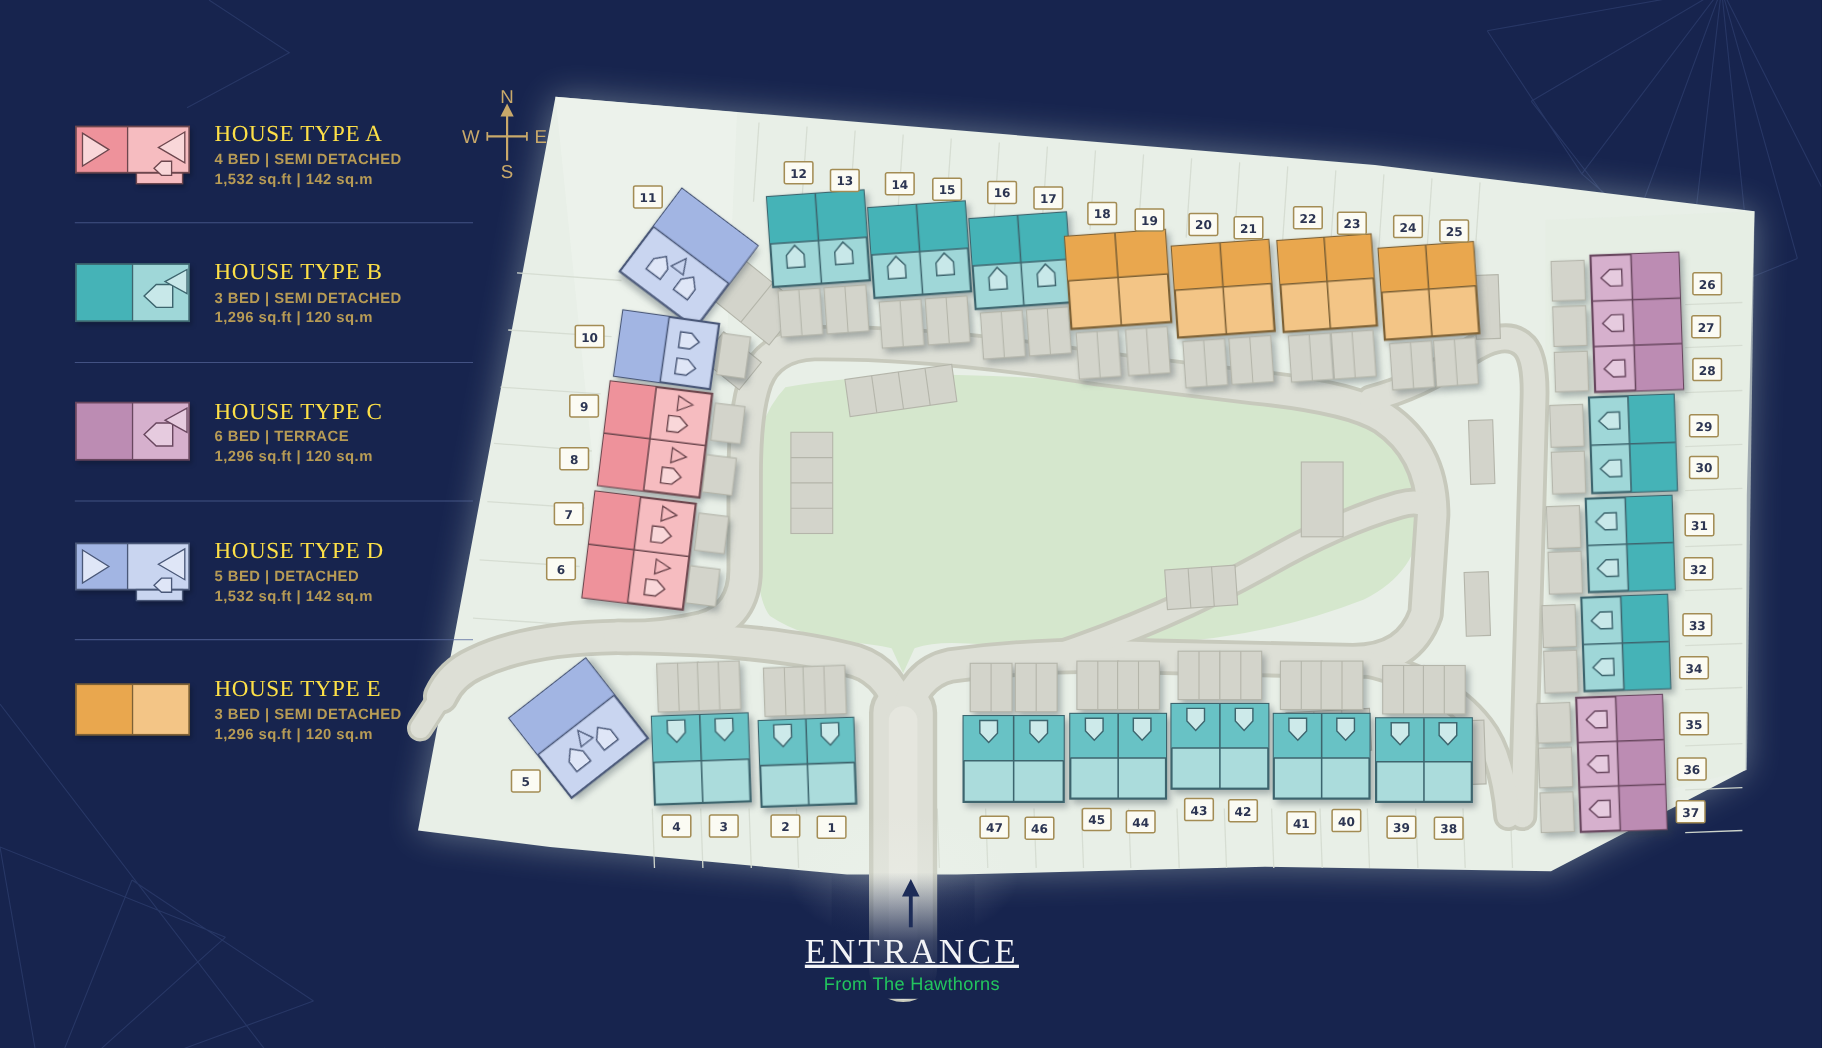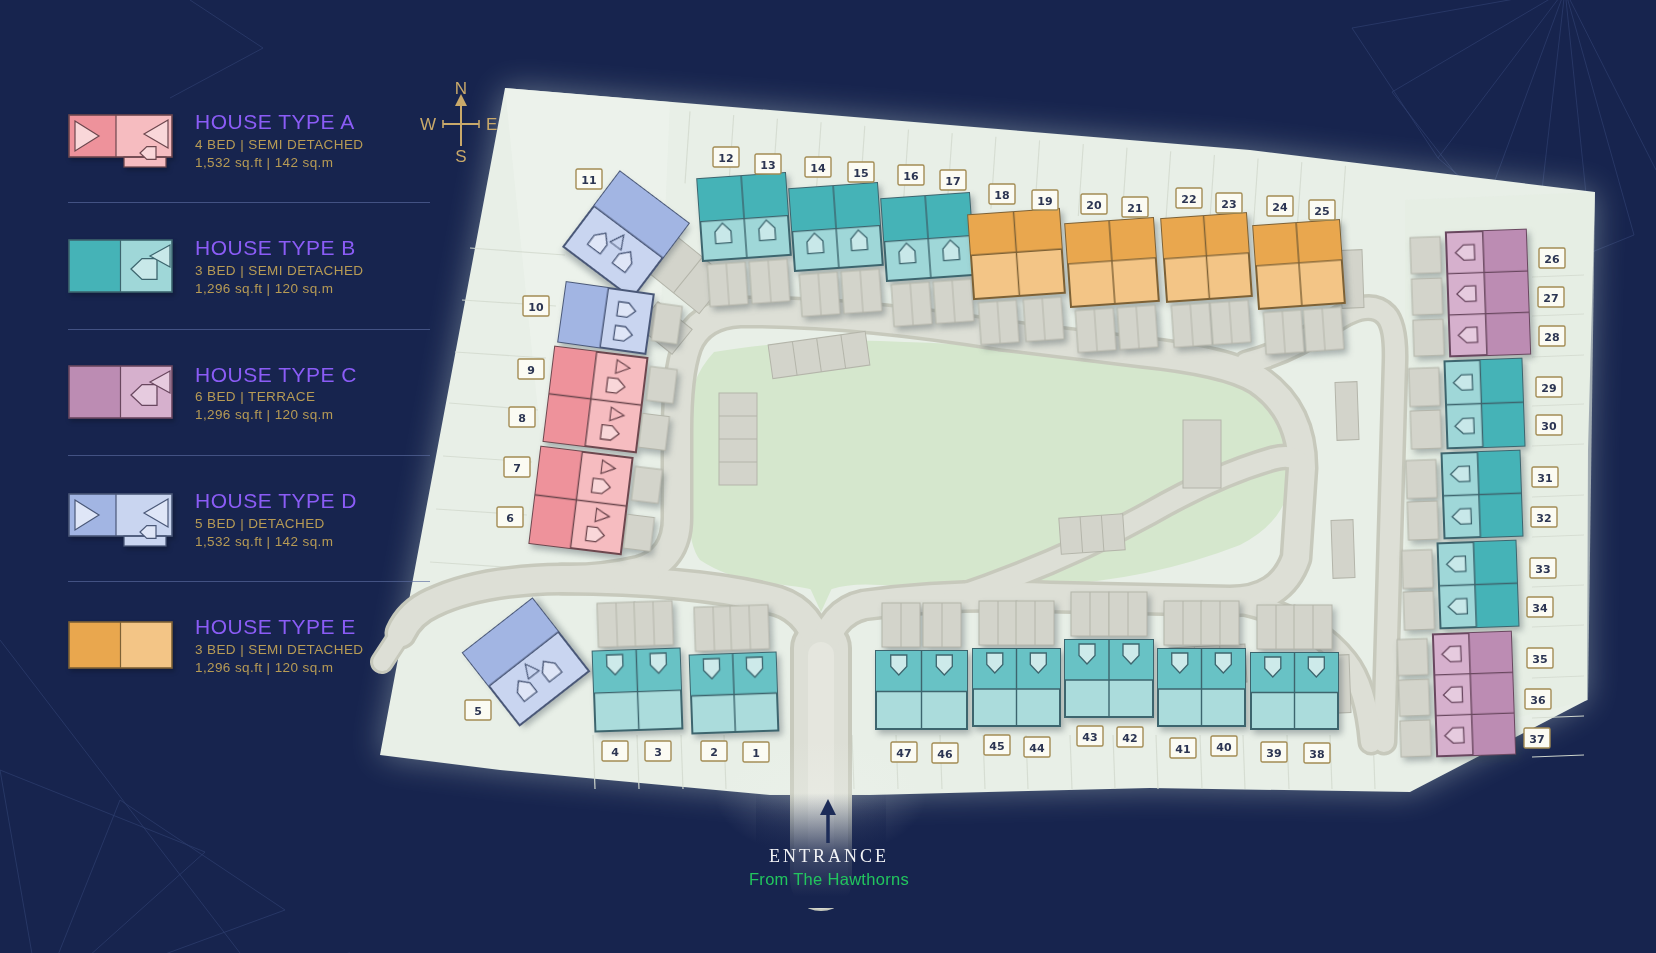--- a/index.html
+++ b/index.html
@@ -10,26 +10,26 @@
   
   .legend{position:absolute;left:68px;top:56px;width:362px;z-index:5;}
   .legend-title{font-family:"Liberation Serif",serif;font-size:36px;letter-spacing:6px;
                 color:#c3a258;font-weight:400;}
   .legend-item{display:flex;align-items:center;min-height:60px;margin-top:0;}
   .legend-item:first-of-type{margin-top:52px;}
   .legend-divider{border:none;border-top:1px solid rgba(90,108,160,.65);margin:31px 0;}
   .legend-icon{width:105px;height:58px;flex:0 0 105px;
                filter:drop-shadow(2px 3px 2px rgba(10,20,40,.45));}
   .legend-text{margin-left:22px;line-height:1.32;}
-  .lt-title{font-family:Liberation Sans, sans-serif;font-size:21px;color:#8b5cf6;letter-spacing:.5px;}
-  .lt-spec,.lt-area{font-size:13.5px;font-weight:normal;color:#b79b55;letter-spacing:.4px;}
+  .lt-title{font-family:Liberation Serif, serif;font-size:21px;color:#fde047;letter-spacing:.5px;}
+  .lt-spec,.lt-area{font-size:13.5px;font-weight:bold;color:#b79b55;letter-spacing:.4px;}
   
   .ent-wrap{position:absolute;left:829px;top:846px;transform:translateX(-50%);
             text-align:center;z-index:6;}
-  .ent-title{font-family:"Liberation Serif",serif;font-size:18px;color:#f2f3f6;letter-spacing:3px;}
+  .ent-title{font-family:"Liberation Serif",serif;font-size:32px;color:#f2f3f6;letter-spacing:3px;text-decoration:underline;}
   .ent-sub{font-size:16.5px;color:#22c55e;margin-top:3px;letter-spacing:.3px;}
   
   .bld{filter:drop-shadow(3px 4px 3px rgba(45,60,70,.35));}
   .site-poly{filter:drop-shadow(0 0 16px rgba(215,232,222,.40));}
   text.plotnum{font-family:"DejaVu Sans",sans-serif;font-size:11px;font-weight:bold;fill:#2c3552;}
   text.compass-letter{font-family:"Liberation Sans",sans-serif;font-size:17px;fill:#c9a96a;}
 </style>
 </head>
 <body>
 

